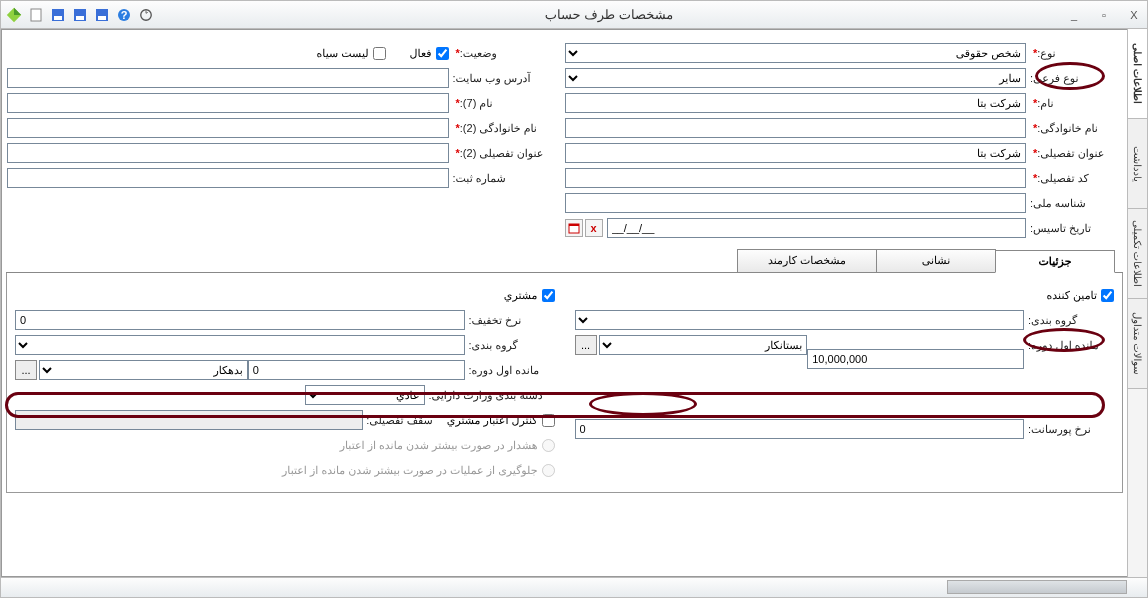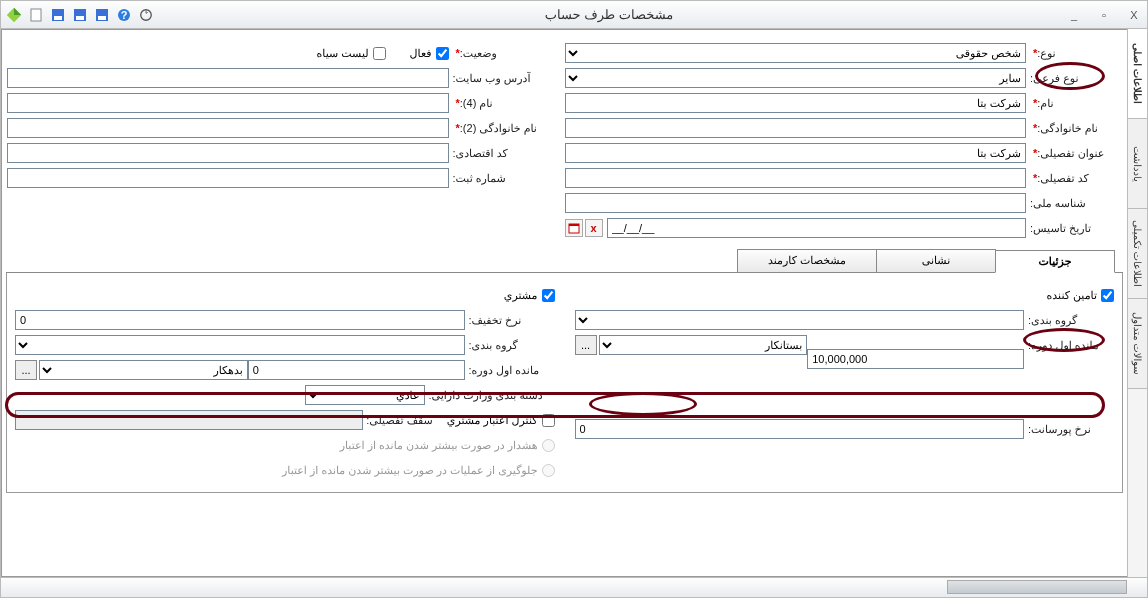--- a/index.html
+++ b/index.html
@@ -191,29 +191,29 @@
                   <input type="checkbox" style="">
                   <span>لیست سیاه</span>
                 </span>
             </div>
           </div>
           <div class="row">
             <label>آدرس وب سایت:</label>
             <input type="text" value="" style="">
           </div>
           <div class="row">
-            <label><span>نام (4):</span><span class="req">*</span></label>
+            <label><span>نام (7):</span><span class="req">*</span></label>
             <input type="text" value="" style="">
           </div>
           <div class="row">
             <label><span>نام خانوادگی (2):</span><span class="req">*</span></label>
             <input type="text" value="" style="">
           </div>
           <div class="row">
-            <label>کد اقتصادی:</label>
+            <label><span>عنوان تفصیلی (2):</span><span class="req">*</span></label>
             <input type="text" value="" style="">
           </div>
           <div class="row">
             <label>شماره ثبت:</label>
             <input type="text" value="" style="">
           </div>
         </div>
       </div>
     </div>
 

